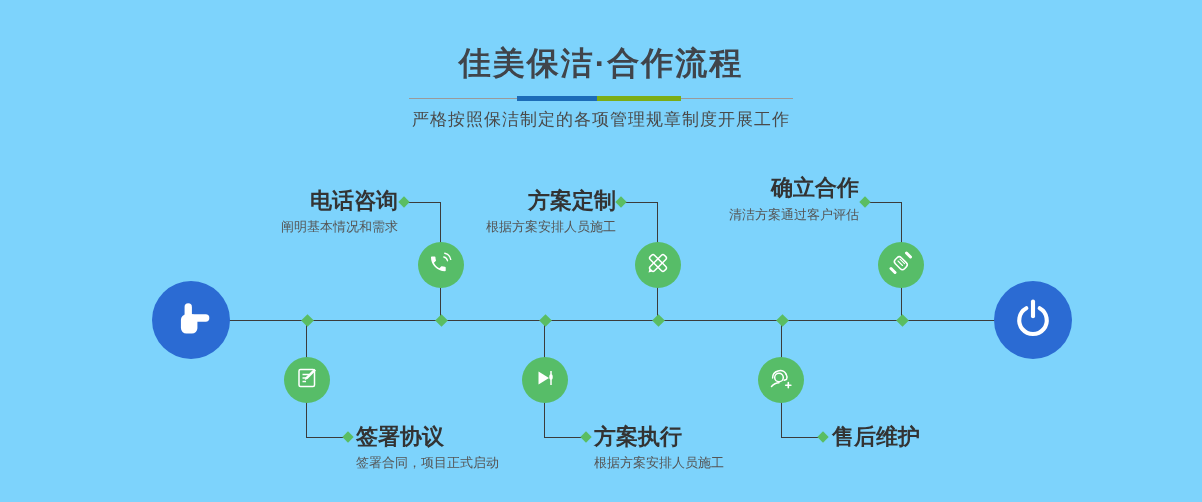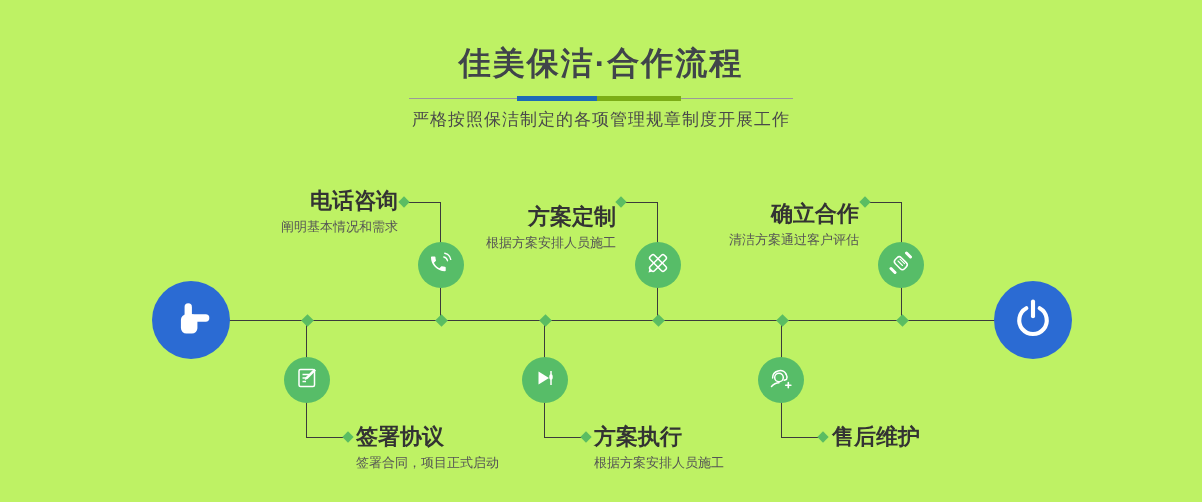--- a/index.html
+++ b/index.html
@@ -1,16 +1,16 @@
 <!DOCTYPE html>
 <html><head>
 <meta charset="utf-8">
 <style>
   html,body{margin:0;padding:0;background:#fff;}
-  .canvas{position:relative;width:1202px;height:502px;background:#bef264;overflow:hidden;
+  .canvas{position:relative;width:1202px;height:502px;background:#7dd3fc;overflow:hidden;
           font-family:"Liberation Sans","DejaVu Sans",sans-serif;}
   
   .page-title{position:absolute;top:42px;left:0;width:100%;text-align:center;margin:0;
               font-size:32px;font-weight:700;color:#40444a;letter-spacing:2px;}
   .divider{position:absolute;top:96px;left:409px;width:384px;height:5px;}
   .divider .base{position:absolute;top:2px;left:0;width:100%;height:1px;background:#9a9a9a;}
   .divider .seg-blue{position:absolute;top:0;left:108px;width:80px;height:5px;background:#1c6bb7;}
   .divider .seg-green{position:absolute;top:0;left:188px;width:84px;height:5px;background:#7cad16;}
   .page-subtitle{position:absolute;top:108px;left:0;width:100%;text-align:center;margin:0;
                  font-size:17px;color:#4a4a4a;letter-spacing:1px;}
@@ -158,25 +158,25 @@
           <path d="M20.3 17.6 v5.2 M17.7 20.2 h5.2" stroke-width="1.6"></path>
         </g>
       </svg>
     </span>
   </div>
 
   <div class="step-label label-top" style="right:804px;top:189px;">
     <div class="t">电话咨询</div>
     <div class="d">阐明基本情况和需求</div>
   </div>
-  <div class="step-label label-top" style="right:586px;top:189px;margin-top:16px;">
+  <div class="step-label label-top" style="right:586px;top:189px;">
     <div class="t">方案定制</div>
     <div class="d">根据方案安排人员施工</div>
   </div>
-  <div class="step-label label-top" style="right:343px;top:202px;">
+  <div class="step-label label-top" style="right:343px;top:178px;font-family:Liberation Mono, monospace;">
     <div class="t">确立合作</div>
     <div class="d">清洁方案通过客户评估</div>
   </div>
 
   <div class="step-label label-bot" style="left:594px;top:425px;">
     <div class="t">方案执行</div>
     <div class="d">根据方案安排人员施工</div>
   </div>
   <div class="step-label label-bot" style="left:356px;top:425px;">
     <div class="t">签署协议</div>

